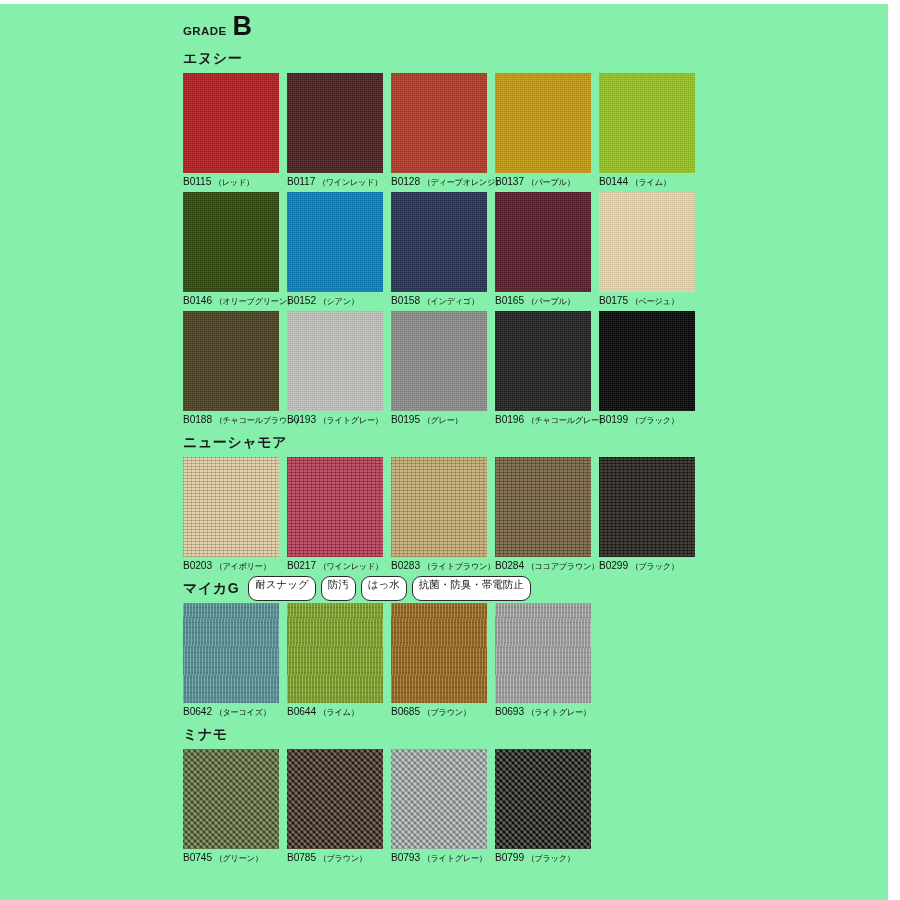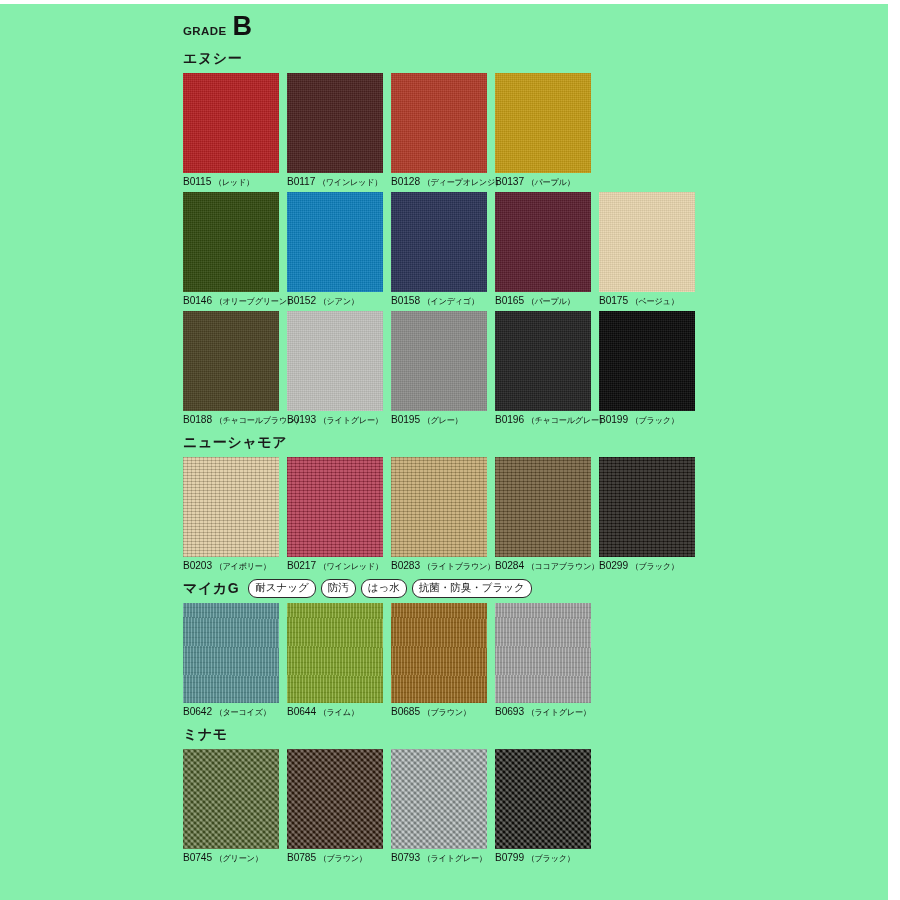--- a/index.html
+++ b/index.html
@@ -63,21 +63,21 @@
     font-size: 14px;
     font-weight: bold;
     letter-spacing: 0.6px;
     color: #1a1a1a;
     white-space: nowrap;
   }
   .badges { display: flex; gap: 5px; align-items: center; }
   .badge {
     border: 1px solid #2b2b2b;
     border-radius: 9px;
-    padding: 1px 6px 2px;
+    padding: 1px 6px 8px;
     font-size: 10.5px;
     line-height: 1.25;
     color: #1a1a1a;
     white-space: nowrap;
     background: #fff;
   }
 
   
   .row {
     display: flex;
@@ -174,20 +174,26 @@
               <div class="swatch" style="background-color: rgb(176, 58, 40);">
                 <div class="tex tex-weave"></div>
               </div>
               <div class="label"><span class="code">B0128</span> <span class="jp">（ディープオレンジ）</span></div>
             </div>
             <div class="cell">
               <div class="swatch" style="background-color: rgb(194, 154, 20);">
                 <div class="tex tex-weave"></div>
               </div>
               <div class="label"><span class="code">B0137</span> <span class="jp">（パープル）</span></div>
+            </div>
+            <div class="cell">
+              <div class="swatch" style="background-color: rgb(150, 194, 36);">
+                <div class="tex tex-weave"></div>
+              </div>
+              <div class="label"><span class="code">B0144</span> <span class="jp">（ライム）</span></div>
             </div>
           </div>
           <div class="row">
             <div class="cell">
               <div class="swatch" style="background-color: rgb(49, 73, 15);">
                 <div class="tex tex-weave"></div>
               </div>
               <div class="label"><span class="code">B0146</span> <span class="jp">（オリーブグリーン）</span></div>
             </div>
             <div class="cell">
@@ -285,21 +291,21 @@
             </div>
           </div>
         </div>
         <div class="section">
           <div class="section-head">
             <span class="section-title">マイカG</span>
             <div class="badges">
               <span class="badge">耐スナッグ</span>
               <span class="badge">防汚</span>
               <span class="badge">はっ水</span>
-              <span class="badge">抗菌・防臭・ブラック</span>
+              <span class="badge">抗菌・防臭・帯電防止</span>
             </div>
           </div>
           <div class="row">
             <div class="cell">
               <div class="swatch" style="background-color: rgb(92, 150, 153);">
                 <div class="tex tex-chenille"></div>
               </div>
               <div class="label"><span class="code">B0642</span> <span class="jp">（ターコイズ）</span></div>
             </div>
             <div class="cell">

